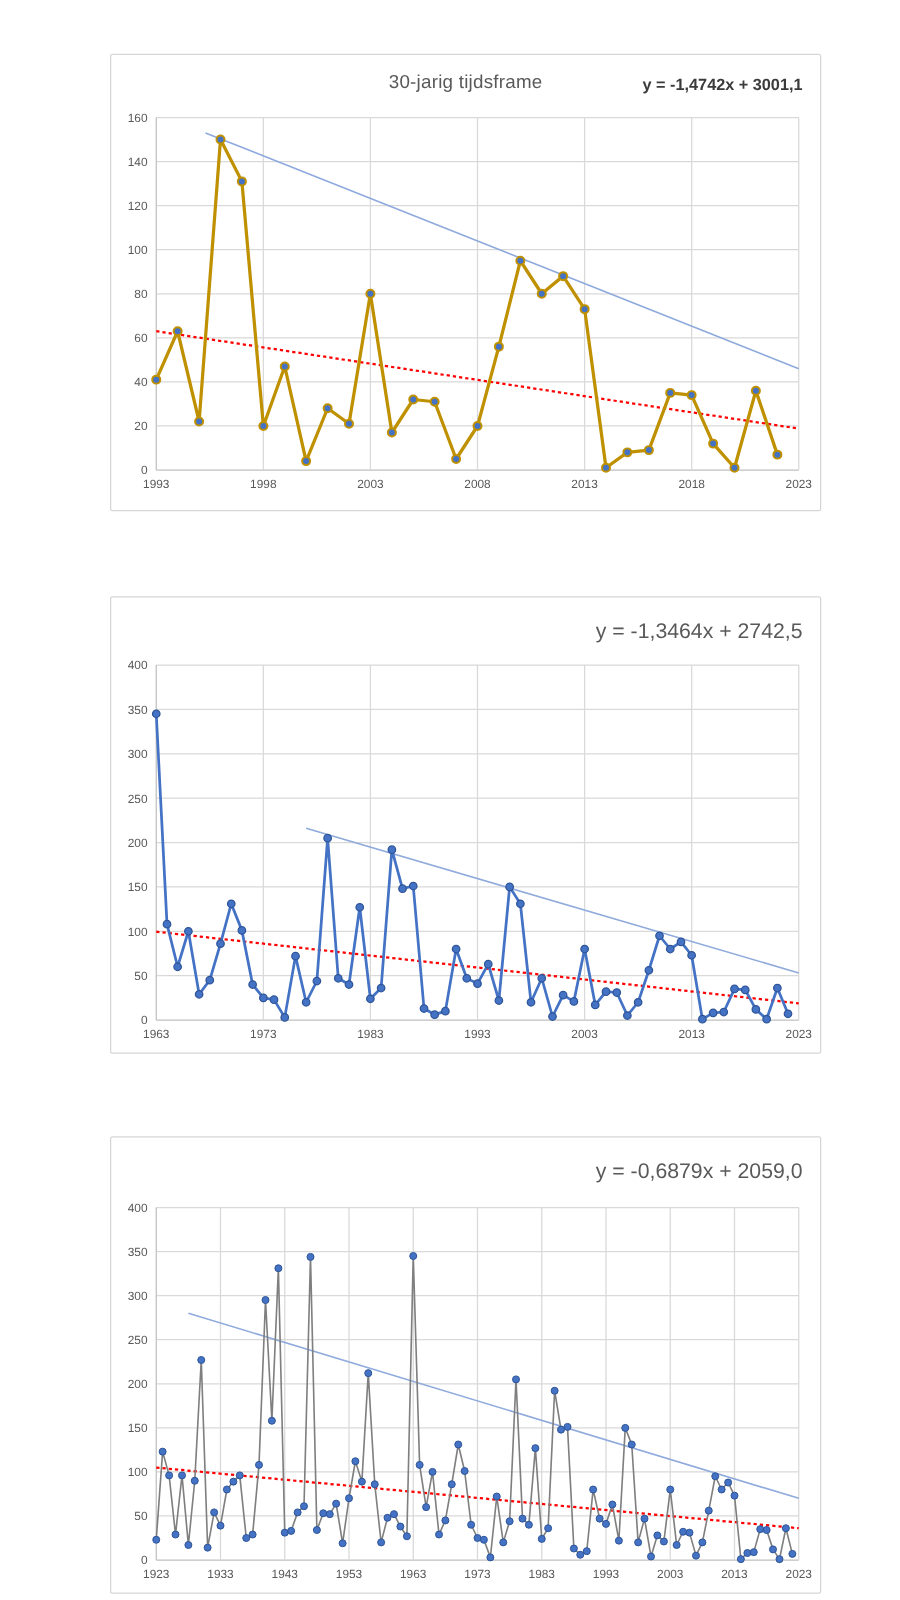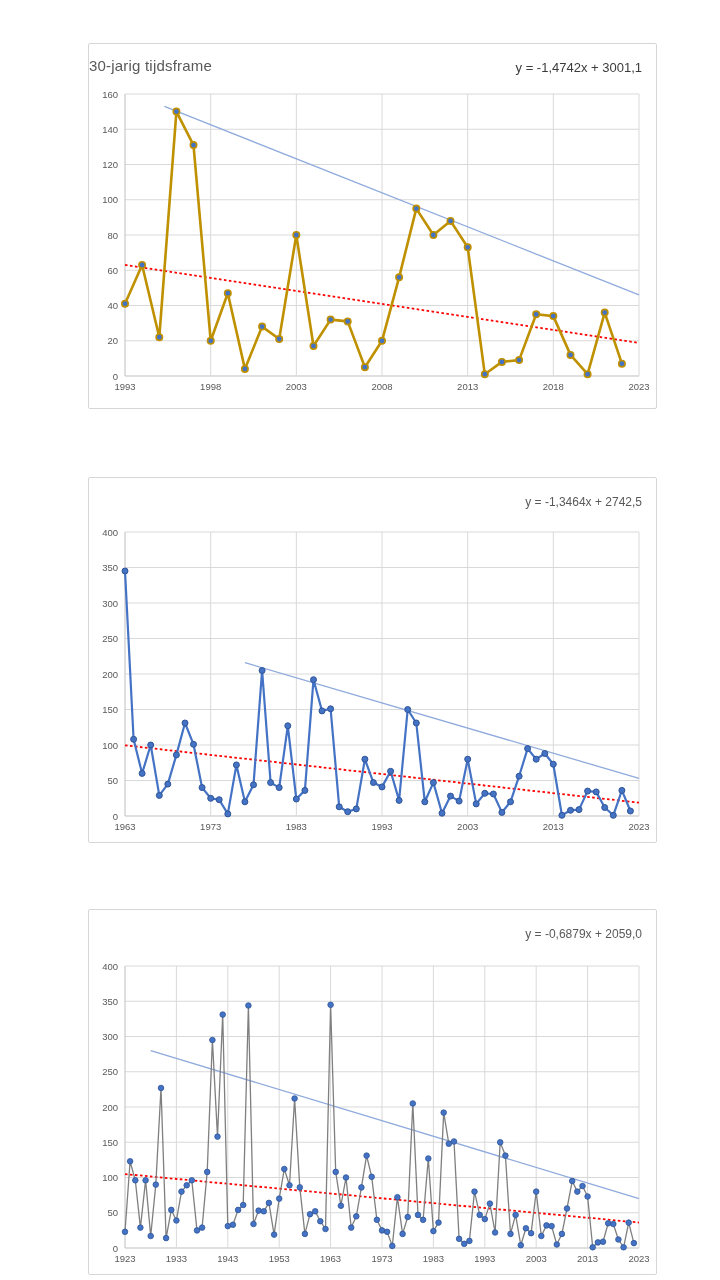--- a/index.html
+++ b/index.html
@@ -6,28 +6,28 @@
   body{
     width:720px;height:1280px;position:relative;overflow:hidden;
     font-family:"Liberation Sans", sans-serif;
   }
   .chart-card{
     position:absolute;left:88px;width:569px;height:366px;
     background:#FFFFFF;border:1px solid #D6D6D6;border-radius:2px;
     box-sizing:border-box;
   }
   .chart-title{
-    position:absolute;top:13px;left:0;right:0;text-align:left;
+    position:absolute;top:13px;left:0;right:0;text-align:center;
     font-size:15px;color:#595959;letter-spacing:0.2px;
   }
   .chart-equation{
     position:absolute;top:17px;right:14px;
-    font-size:12px;color:#595959;
+    font-size:17px;color:#595959;
   }
-  .chart-equation.bold{font-weight:normal;color:#3B3B3B;font-size:13px;top:16px;}
+  .chart-equation.bold{font-weight:bold;color:#3B3B3B;font-size:13px;top:16px;}
   svg.plot{position:absolute;left:0;top:0;width:569px;height:366px;display:block;}
   svg text{font-family:"Liberation Sans", sans-serif;}
 </style>
 </head>
 <body>
 
 <div class="chart-card" style="top:43px">
   <svg class="plot" viewBox="0 0 569 366">
       <g>
         <line x1="36" y1="332" x2="550" y2="332" stroke="#BFBFBF" stroke-width="1"></line>

